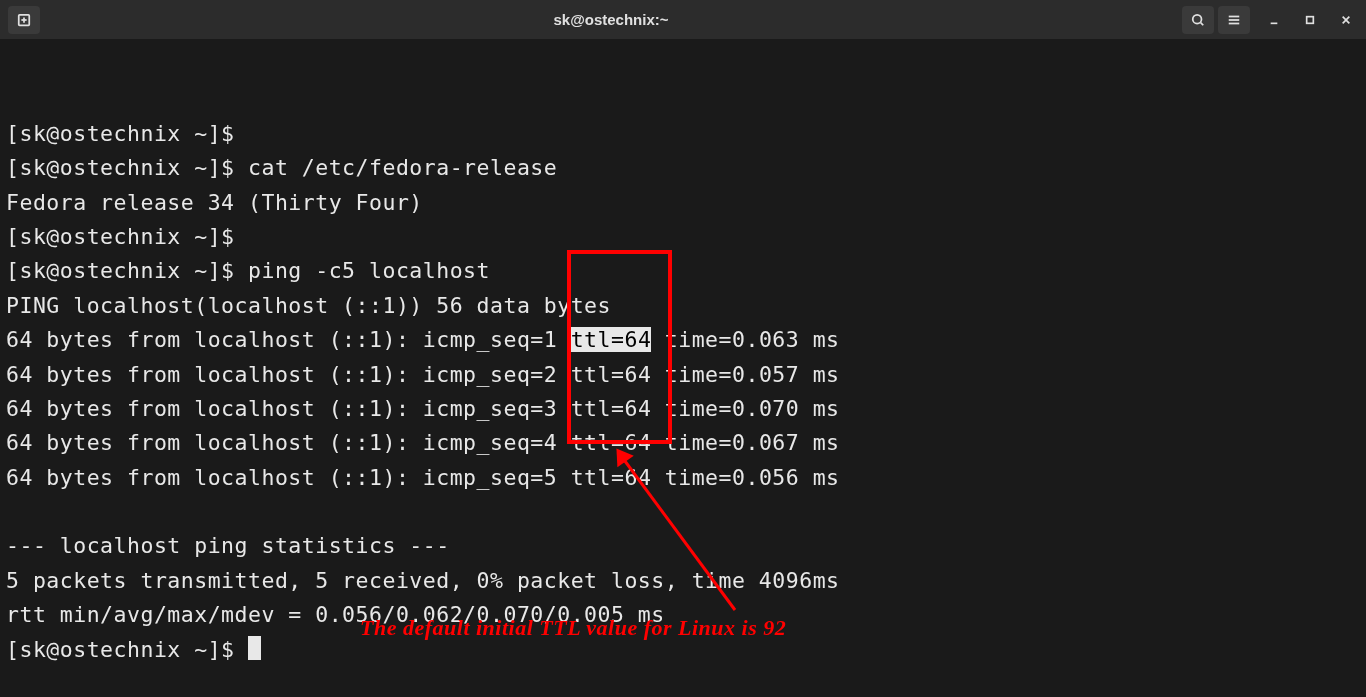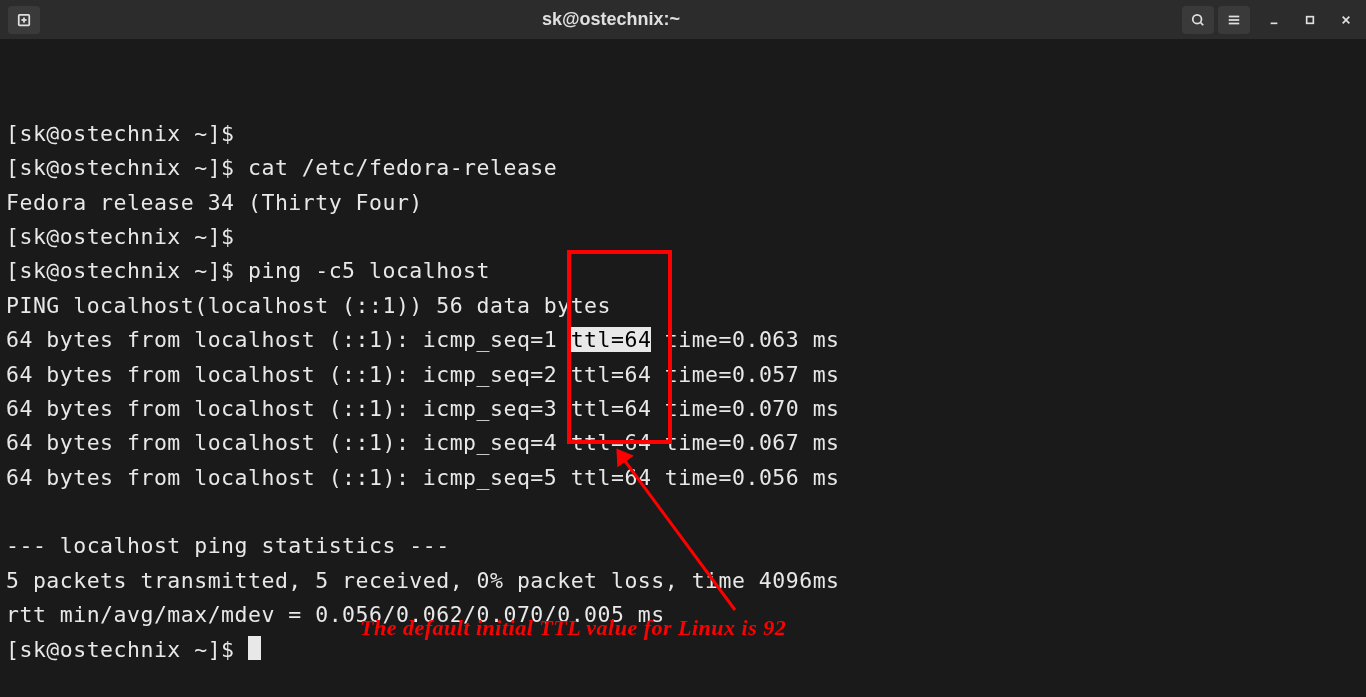--- a/index.html
+++ b/index.html
@@ -26,21 +26,21 @@
     .titlebar-left {
       display: flex;
       align-items: center;
       gap: 4px;
     }
     .titlebar-center {
       flex: 1;
       text-align: center;
       color: #e0e0e0;
       font-family: sans-serif;
-      font-size: 18px;
+      font-size: 15px;
       font-weight: bold;
     }
     .titlebar-right {
       display: flex;
       align-items: center;
       gap: 4px;
     }
     .titlebar-btn {
       width: 32px;
       height: 28px;

